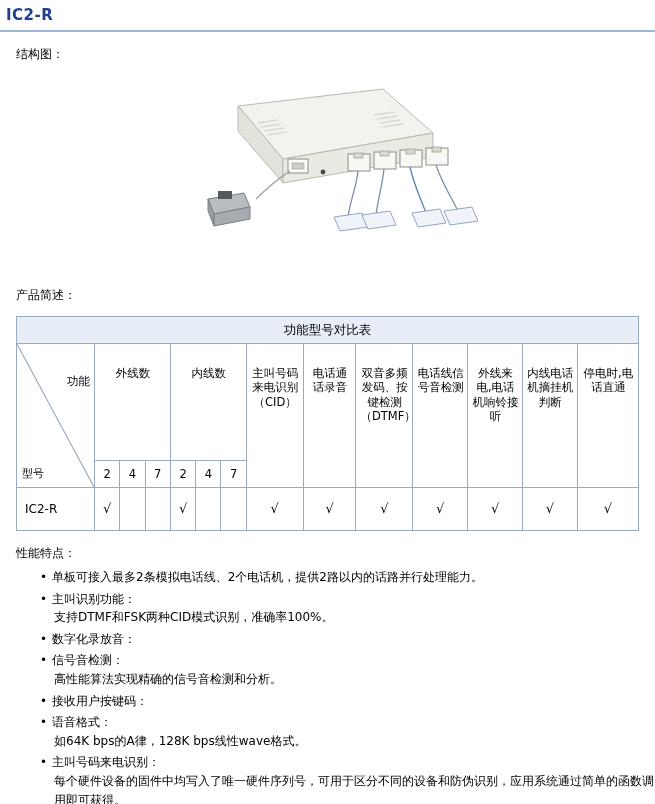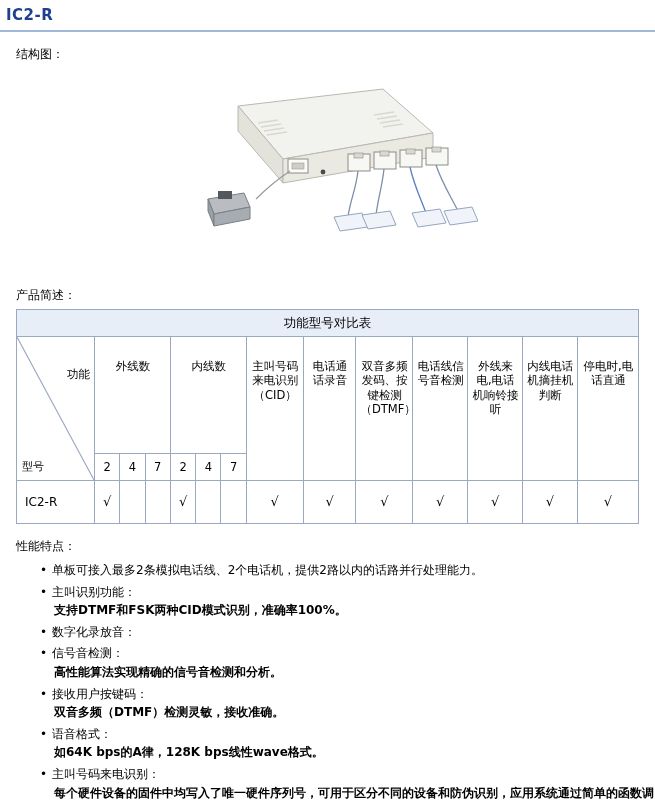--- a/index.html
+++ b/index.html
@@ -34,21 +34,21 @@
     text-align: center;
     padding-top: 8px;
     height: 210px;
     box-sizing: border-box;
   }
   .device-svg {
     display: inline-block;
   }
   
   .table-block {
-    margin: 5px 16px 0 16px;
+    margin: 12px 16px 0 16px;
   }
   table.cmp {
     border-collapse: collapse;
     width: 623px;
     table-layout: fixed;
     font-size: 11.5px;
   }
   table.cmp td, table.cmp th {
     border: 1px solid #9aa8c0;
     padding: 2px 3px;
@@ -127,21 +127,20 @@
     position: relative;
   }
   ul.features > li .bullet {
     position: absolute;
     left: -12px;
     top: 0;
   }
   .sub {
     display: block;
     padding-left: 2px;
-    font-weight: bold;
   }
 </style>
 </head>
 <body>
 
 <div class="page-title">IC2-R</div>
 
 <div class="section-label">结构图：</div>
 
 <div class="device-wrap">
@@ -291,21 +290,20 @@
     <span>数字化录放音：</span>
   </li>
   <li>
     <span class="bullet">•</span>
     <span>信号音检测：</span>
     <span class="sub">高性能算法实现精确的信号音检测和分析。</span>
   </li>
   <li>
     <span class="bullet">•</span>
     <span>接收用户按键码：</span>
-    <span class="sub">双音多频（DTMF）检测灵敏，接收准确。</span>
   </li>
   <li>
     <span class="bullet">•</span>
     <span>语音格式：</span>
     <span class="sub">如64K bps的A律，128K bps线性wave格式。</span>
   </li>
   <li>
     <span class="bullet">•</span>
     <span>主叫号码来电识别：</span>
     <span class="sub">每个硬件设备的固件中均写入了唯一硬件序列号，可用于区分不同的设备和防伪识别，应用系统通过简单的函数调用即可获得。</span>

